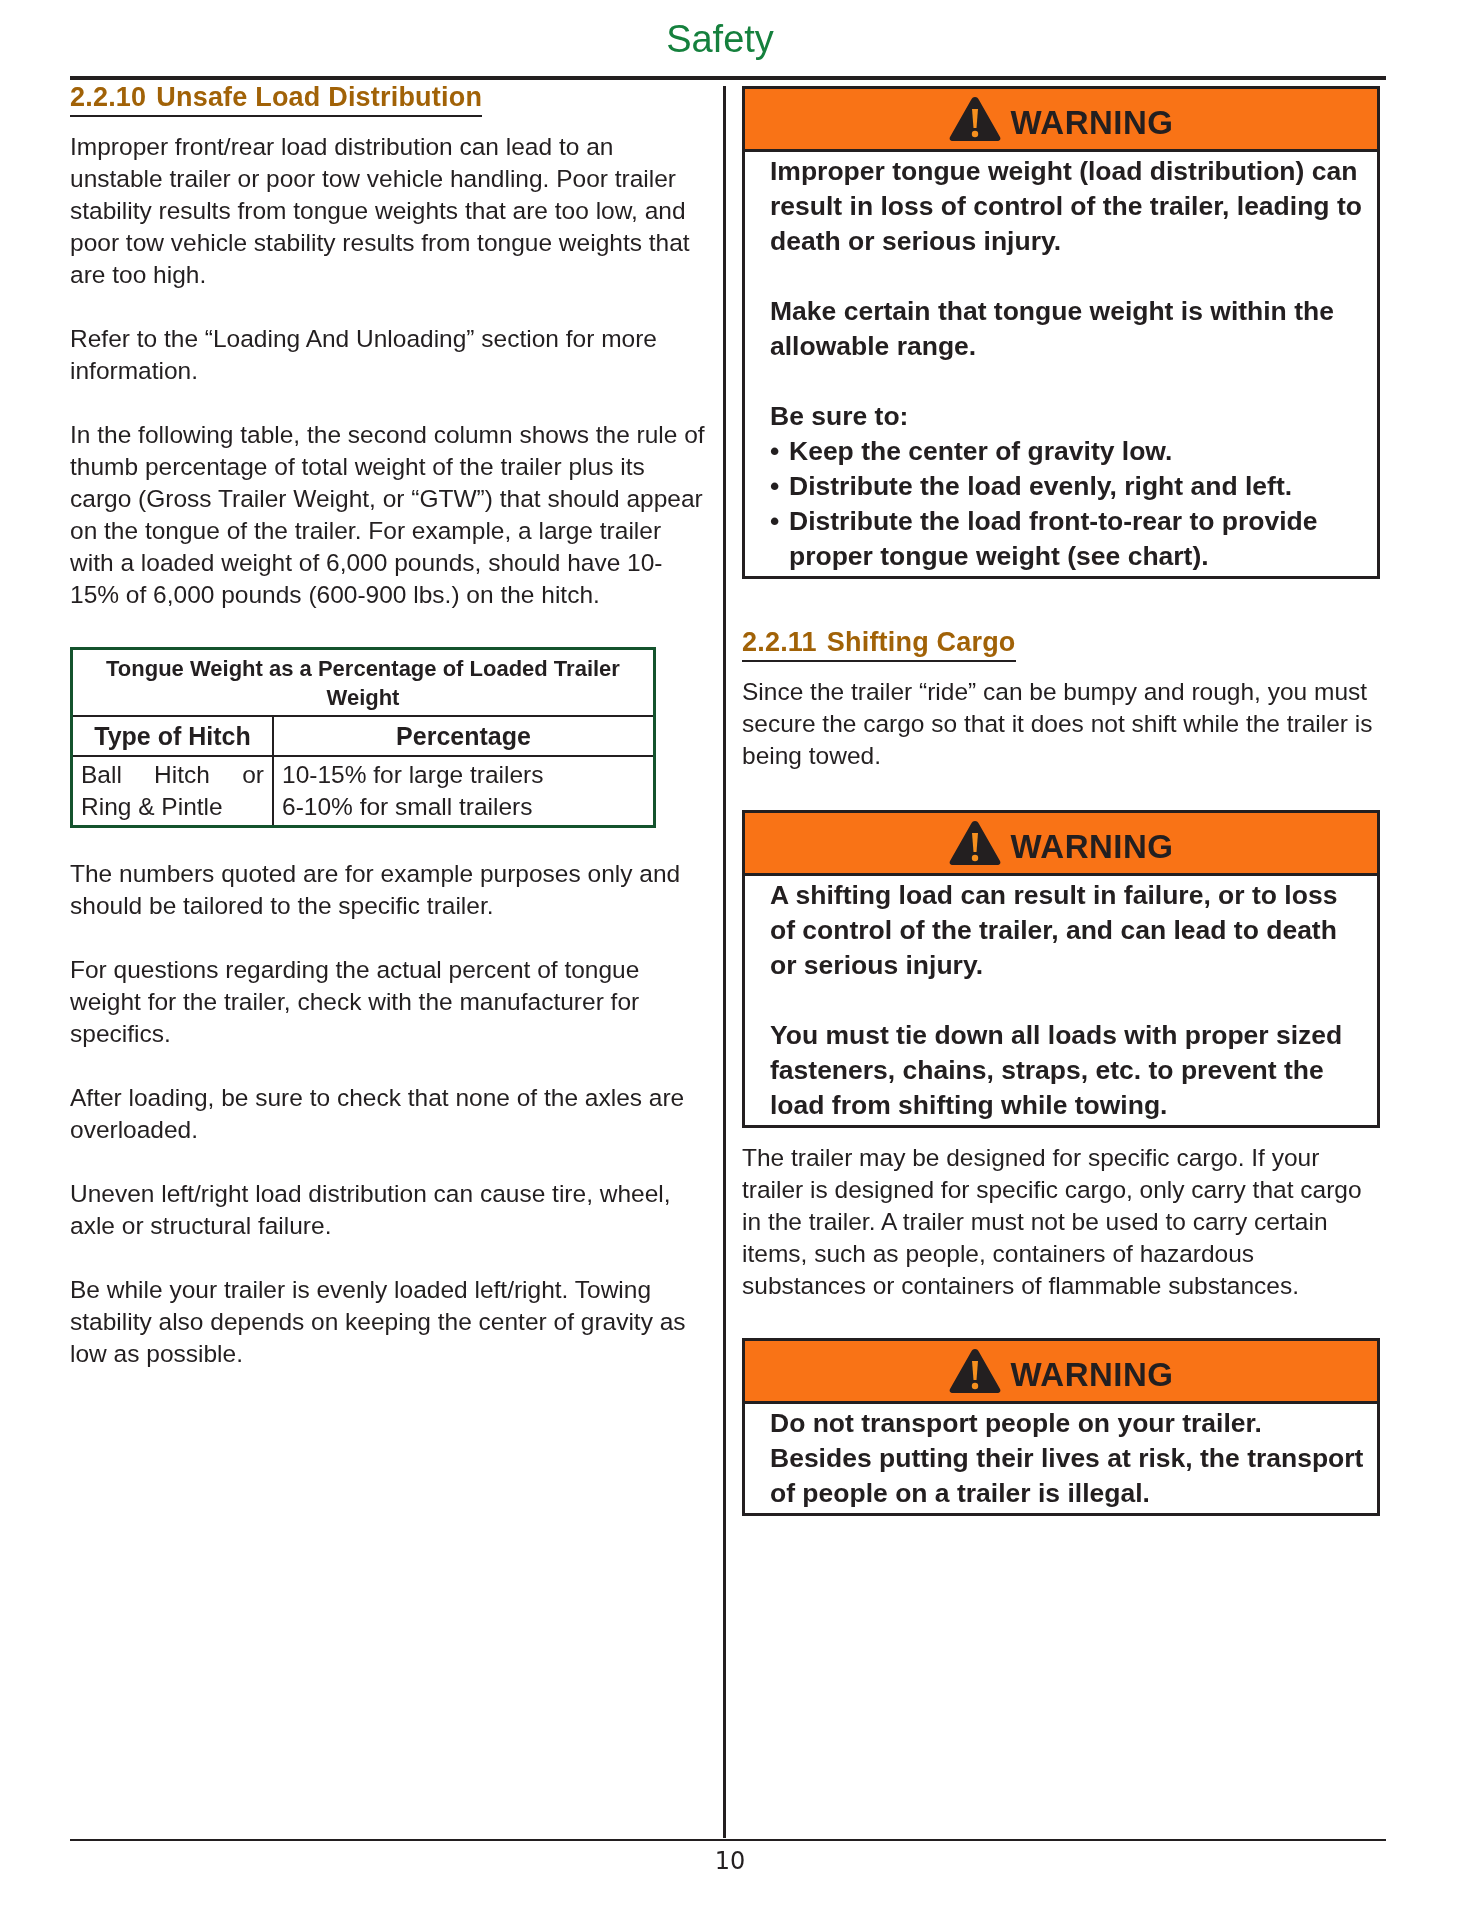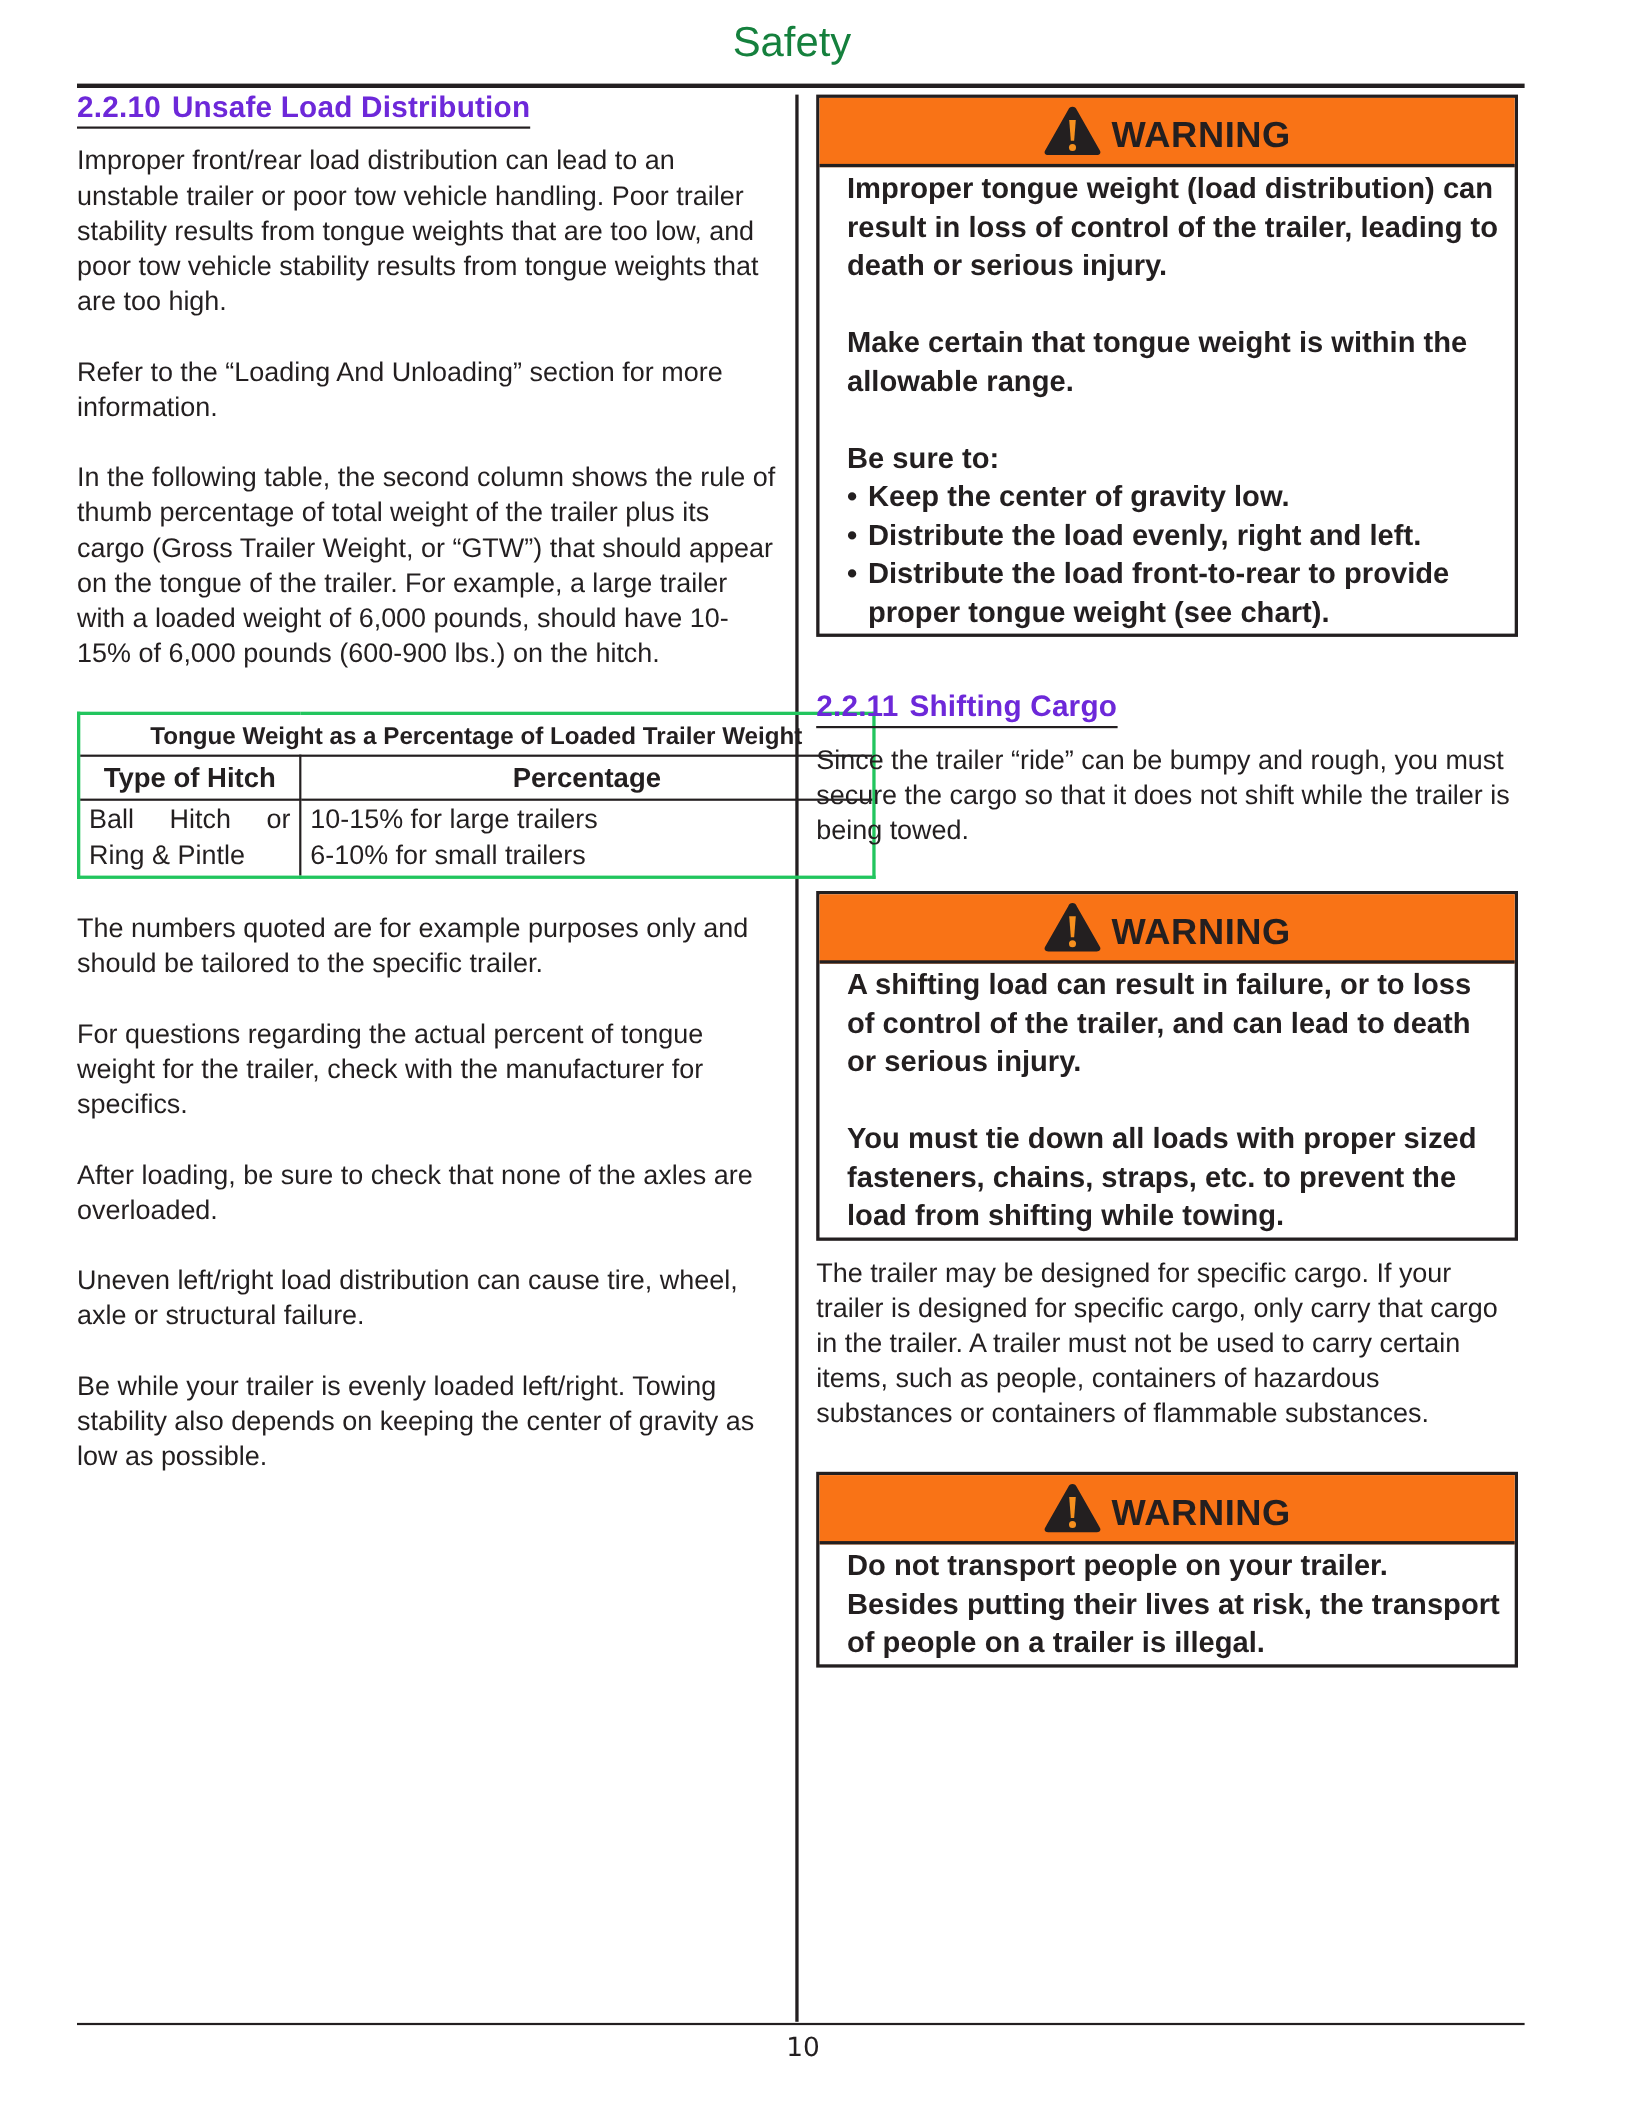--- a/index.html
+++ b/index.html
@@ -21,33 +21,33 @@
     position: absolute; top: 1839px; left: 70px; width: 1316px; height: 2px; background: #231f20;
   }
   .page-number {
     position: absolute; top: 1847px; left: 700px; width: 60px; text-align: center;
     font-size: 24px; font-family: "DejaVu Sans", sans-serif; color: #231f20;
   }
   .col-left { position: absolute; top: 82px; left: 70px; width: 640px; }
   .col-right { position: absolute; top: 86px; left: 742px; width: 642px; }
 
   .section-heading {
-    display: inline-block; font-weight: bold; font-size: 27px; color: #6d28d9;
+    display: inline-block; font-weight: bold; font-size: 27px; color: #a16207;
     border-bottom: 2px solid #231f20; padding-bottom: 2px; margin: 0;
     letter-spacing: 0.2px;
   }
   .section-heading .num { margin-right: 10px; }
   .para {
     font-size: 24.5px; line-height: 32px; margin: 0; color: #231f20;
   }
   .para + .para { margin-top: 32px; }
 
   
   .tw-table {
-    width: 726px; border-collapse: collapse; border: 3px solid #22c55e;
+    width: 586px; border-collapse: collapse; border: 3px solid #14532d;
     margin-top: 36px; margin-bottom: 30px;
   }
   .tw-table th, .tw-table td { border: 2px solid #231f20; }
   .tw-table .caption-cell {
     font-weight: bold; font-size: 22px; line-height: 29px; text-align: center; padding: 4px 10px 3px;
   }
   .tw-table .head-cell {
     font-weight: bold; font-size: 25px; text-align: center; padding: 4px 6px; line-height: 30px;
   }
   .tw-table td.body-cell {

